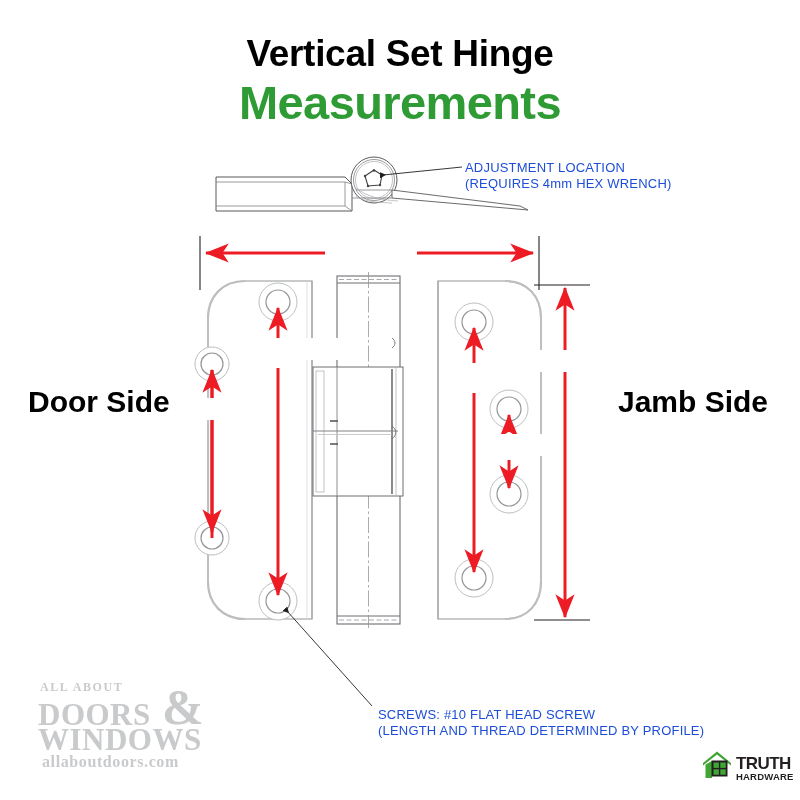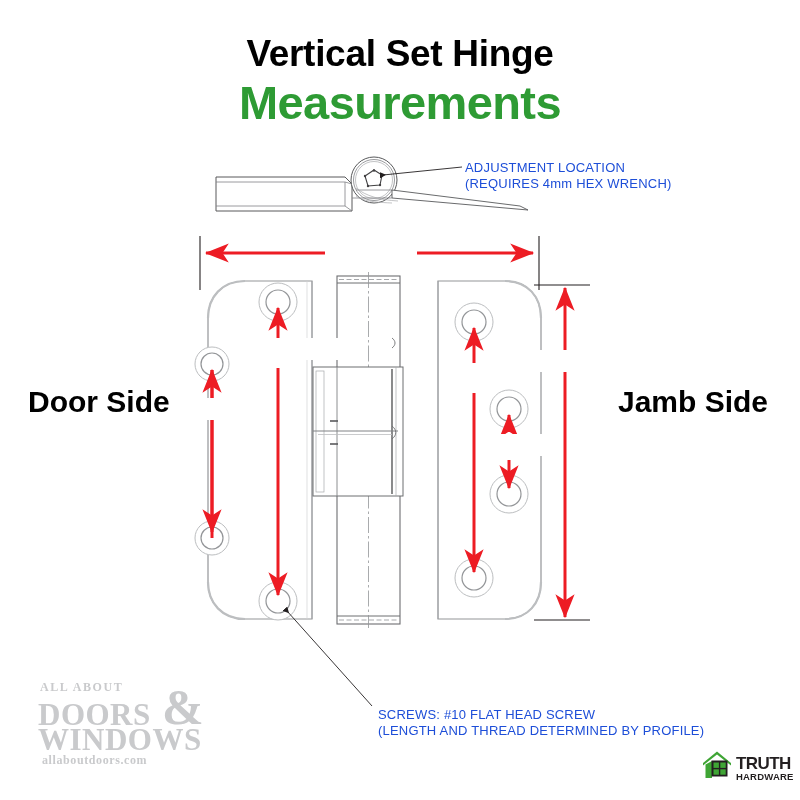--- a/index.html
+++ b/index.html
@@ -102,21 +102,21 @@
   #aadw-logo .amp {
     position: absolute; left: 126px; top: 2px;
     font-size: 50px; font-weight: bold; line-height: 50px;
   }
   #aadw-logo .l3 {
     position: absolute; left: 2px; top: 42px;
     font-size: 31px; font-weight: bold; letter-spacing: 0.5px;
   }
   #aadw-logo .l4 {
     position: absolute; left: 6px; top: 73px;
-    font-size: 12px; font-weight: bold; letter-spacing: 0.6px;
+    font-size: 16px; font-weight: bold; letter-spacing: 0.6px;
   }
 
   
   #truth-logo {
     position: absolute;
     left: 700px;
     top: 748px;
     width: 92px;
     height: 40px;
   }

